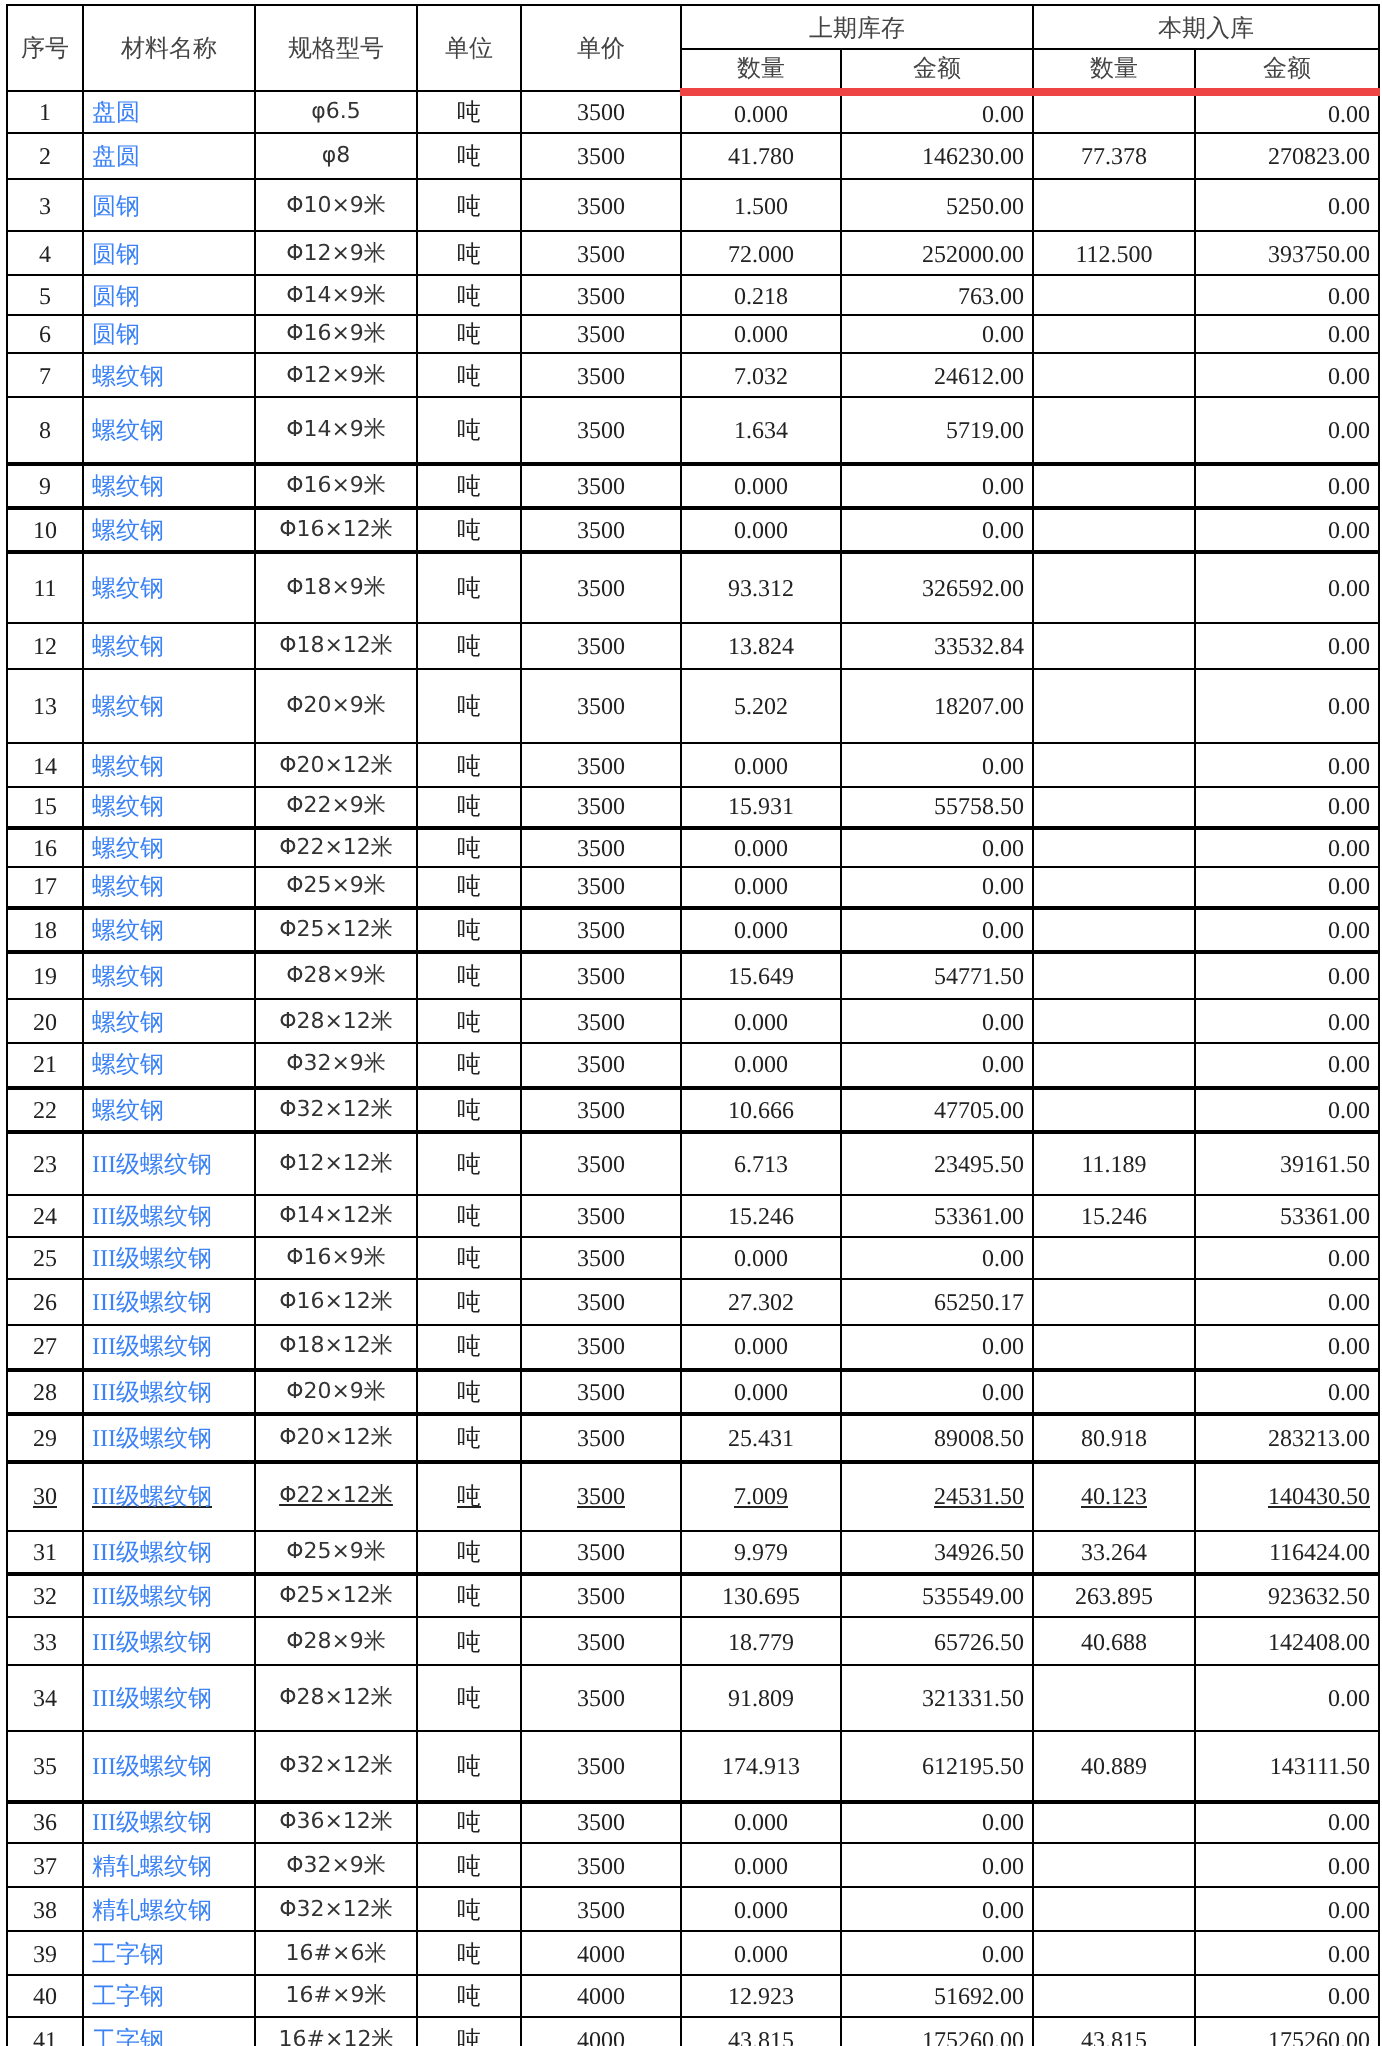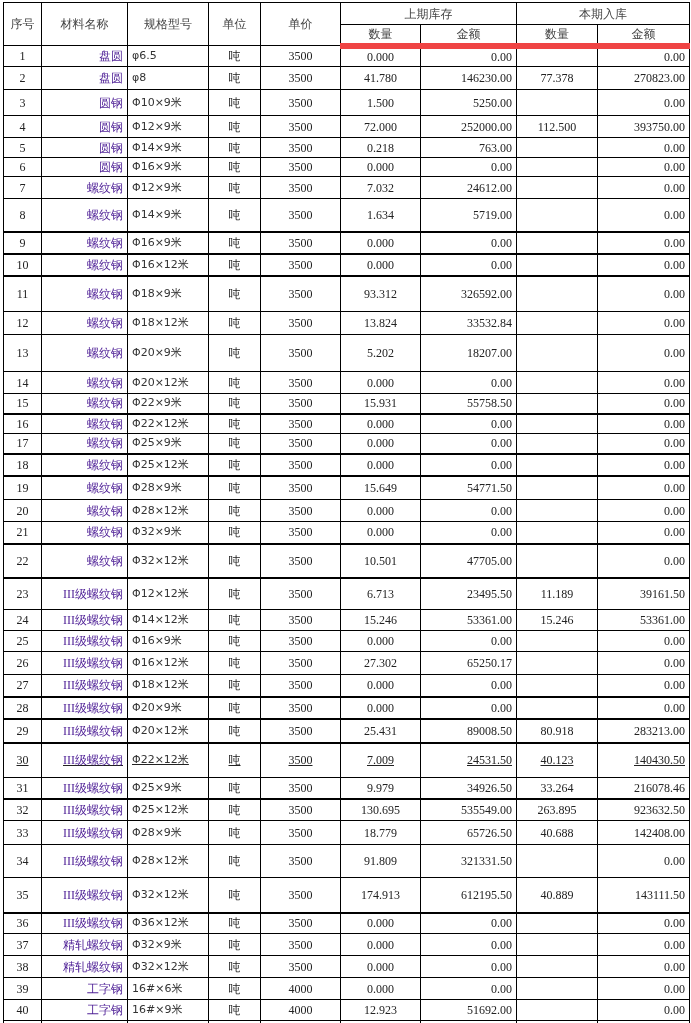--- a/index.html
+++ b/index.html
@@ -17,24 +17,24 @@
       border: 1px solid #000;
       padding: 0 4px;
       font-weight: normal;
       white-space: nowrap;
       overflow: hidden;
       line-height: 14px;
     }
     table.sheet th { text-align: center; color: #444; font-size: 12px; }
     td.c { text-align: center; }
     td.r { text-align: right; }
-    td.spec { font-family: "DejaVu Sans", sans-serif; font-size: 11px; color: #333; }
-    td.name { text-align: right; color: #4c1d95; }
+    td.spec { text-align: center; font-family: "DejaVu Sans", sans-serif; font-size: 11px; color: #333; }
+    td.name { text-align: left; color: #3b82f6; }
     tr.thick td { border-top: 2px solid #000; }
-    tr.hdr2 th { border-bottom: 6px solid #ef4444; }
+    tr.hdr2 th { border-bottom: 4px solid #ef4444; }
   </style>
 </head>
 <body>
 
 <table class="sheet">
   <colgroup>
     <col style="width:38px">
     <col style="width:86px">
     <col style="width:81px">
     <col style="width:52px">
@@ -286,27 +286,27 @@
     <td class="c">21</td>
     <td class="name">螺纹钢</td>
     <td class="spec">Φ32×9米</td>
     <td class="c">吨</td>
     <td class="c">3500</td>
     <td class="c">0.000</td>
     <td class="r">0.00</td>
     <td class="c"></td>
     <td class="r">0.00</td>
   </tr>
-      <tr class="thick" style="height: 34px;">
+      <tr class="thick" style="height: 22px;">
     <td class="c">22</td>
     <td class="name">螺纹钢</td>
     <td class="spec">Φ32×12米</td>
     <td class="c">吨</td>
     <td class="c">3500</td>
-    <td class="c">10.501</td>
+    <td class="c">10.666</td>
     <td class="r">47705.00</td>
     <td class="c"></td>
     <td class="r">0.00</td>
   </tr>
       <tr class="thick" style="height: 32px;">
     <td class="c">23</td>
     <td class="name">III级螺纹钢</td>
     <td class="spec">Φ12×12米</td>
     <td class="c">吨</td>
     <td class="c">3500</td>
@@ -394,21 +394,21 @@
   </tr>
       <tr style="height: 21px;">
     <td class="c">31</td>
     <td class="name">III级螺纹钢</td>
     <td class="spec">Φ25×9米</td>
     <td class="c">吨</td>
     <td class="c">3500</td>
     <td class="c">9.979</td>
     <td class="r">34926.50</td>
     <td class="c">33.264</td>
-    <td class="r">216078.46</td>
+    <td class="r">116424.00</td>
   </tr>
       <tr class="thick" style="height: 22px;">
     <td class="c">32</td>
     <td class="name">III级螺纹钢</td>
     <td class="spec">Φ25×12米</td>
     <td class="c">吨</td>
     <td class="c">3500</td>
     <td class="c">130.695</td>
     <td class="r">535549.00</td>
     <td class="c">263.895</td>

